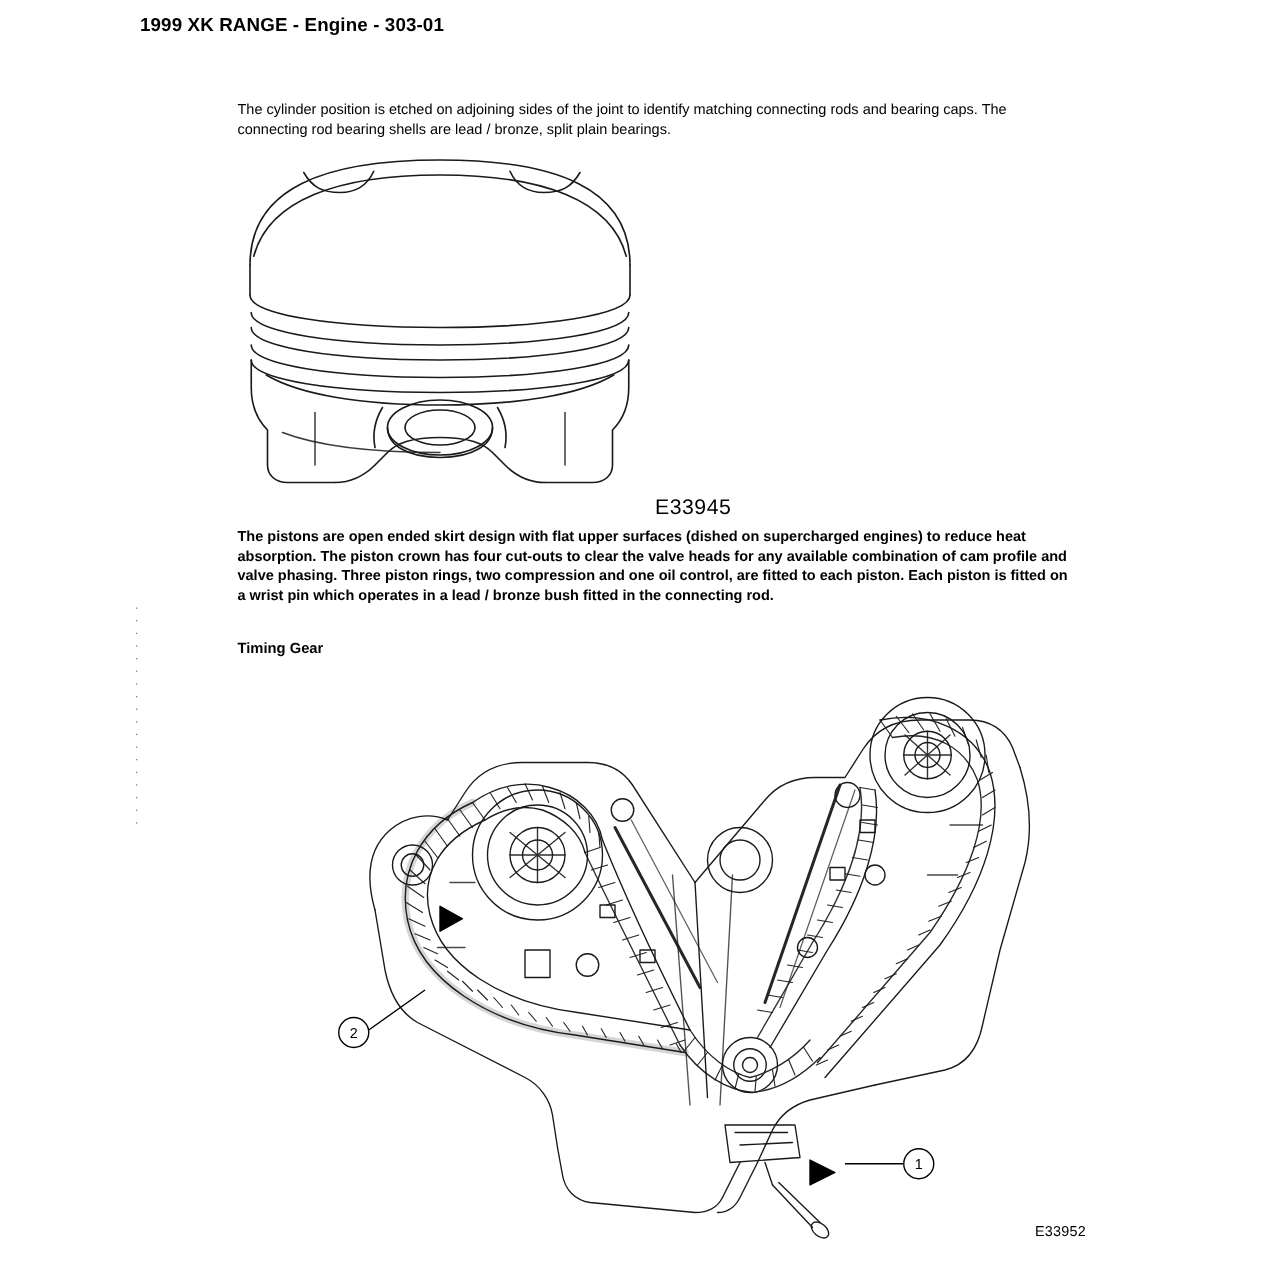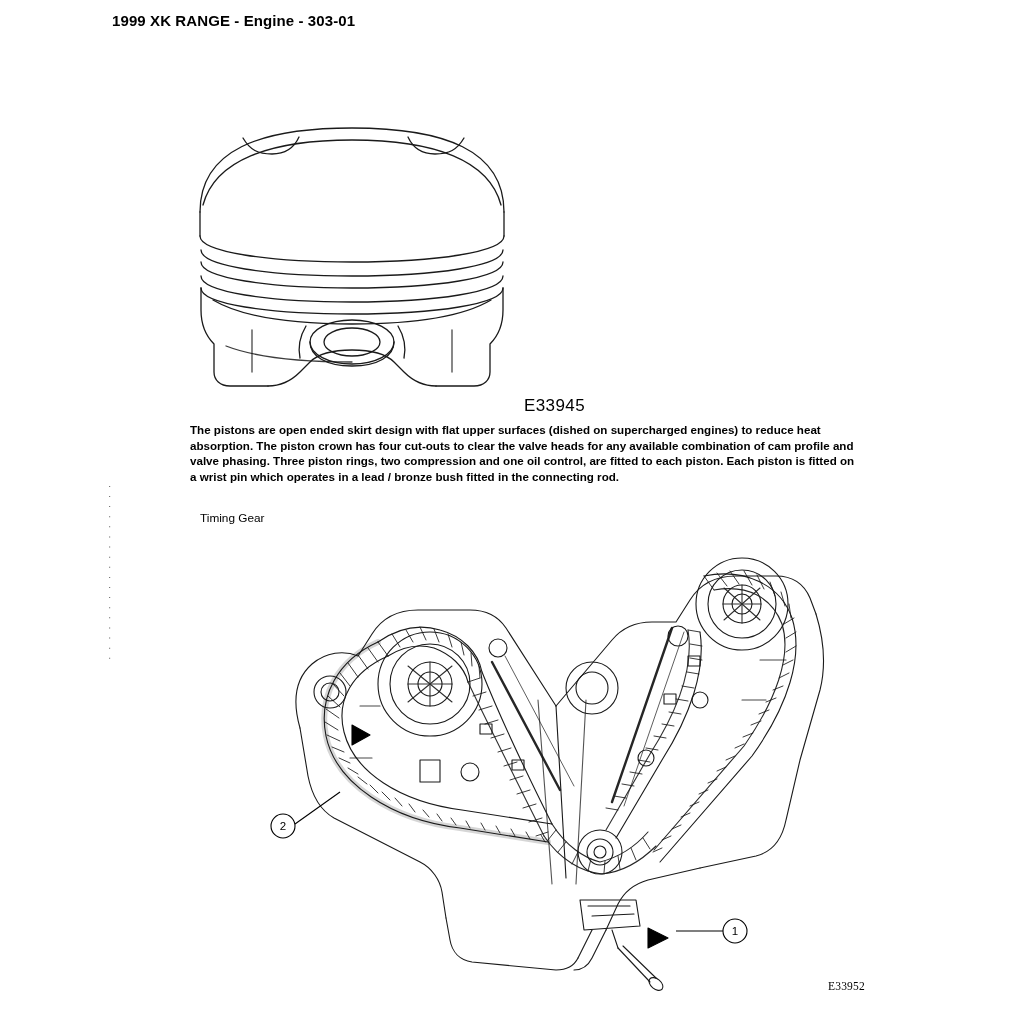--- a/index.html
+++ b/index.html
@@ -32,33 +32,33 @@
     position: absolute;
     font-size: 11.6px;
     line-height: 15.5px;
     color: #000;
     width: 670px;
   }
   .para1 { left: 190px; top: 80px; }
   .para2 { left: 190px; top: 422px; font-weight: bold; }
   .subhead {
     position: absolute;
-    left: 200px;
+    left: 190px;
     top: 511px;
     font-size: 11.8px;
-    font-weight: normal;
+    font-weight: bold;
   }
   .fig-code {
     position: absolute;
     font-size: 17px;
     font-family: "Liberation Sans", sans-serif;
     letter-spacing: 0.4px;
   }
   .fig-code-1 { left: 524px; top: 396px; }
-  .fig-code-2 { left: 828px; top: 980px; font-size: 11.5px; letter-spacing: 0.2px; font-family: Liberation Serif, serif; }
+  .fig-code-2 { left: 828px; top: 980px; font-size: 11.5px; letter-spacing: 0.2px; }
 
   
   .side-text {
     position: absolute;
     left: 104px;
     top: 430px;
     width: 20px;
     height: 230px;
     font-size: 10px;
     color: #777;
@@ -84,20 +84,21 @@
 </style>
 </head>
 <body>
 
 <div class="page">
 
   <div class="header-title">1999 XK RANGE - Engine - 303-01</div>
 
   <div class="side-text">· · · · · · · · · · · · · · · · · ·</div>
 
+  <div class="para para1">The cylinder position is etched on adjoining sides of the joint to identify matching connecting rods and bearing caps. The connecting rod bearing shells are lead / bronze, split plain bearings.</div>
 
   <div class="fig-code fig-code-1">E33945</div>
 
   <div class="para para2">The pistons are open ended skirt design with flat upper surfaces (dished on supercharged engines) to reduce heat absorption. The piston crown has four cut-outs to clear the valve heads for any available combination of cam profile and valve phasing. Three piston rings, two compression and one oil control, are fitted to each piston. Each piston is fitted on a wrist pin which operates in a lead / bronze bush fitted in the connecting rod.</div>
 
   <div class="subhead">Timing Gear</div>
 
   <div class="fig-code fig-code-2">E33952</div>
 
   <svg class="art" viewBox="0 0 1024 1024">

